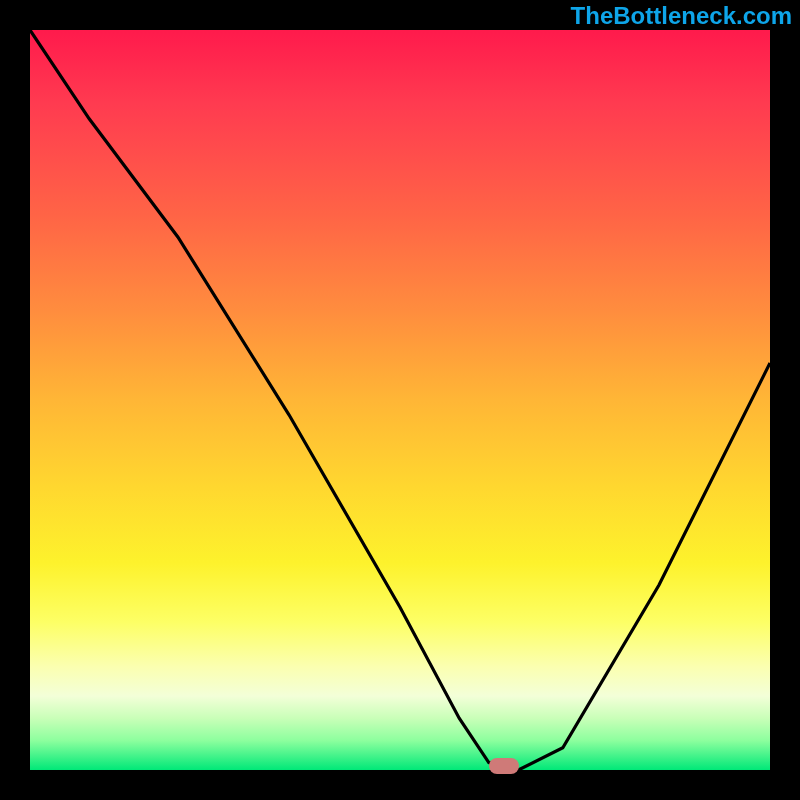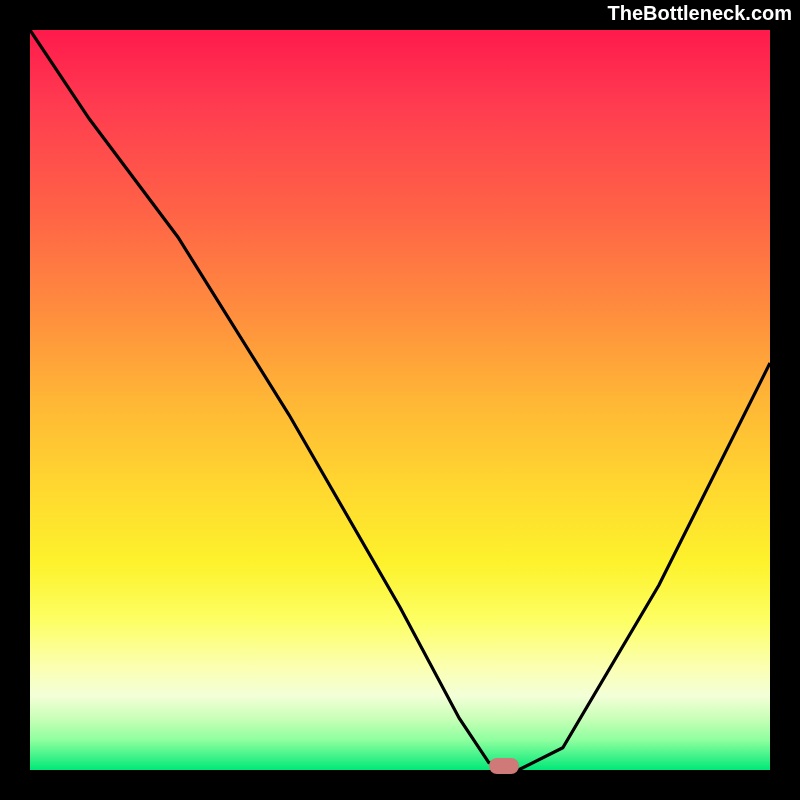--- a/index.html
+++ b/index.html
@@ -14,22 +14,22 @@
   .frame {
     position: relative;
     width: 800px;
     height: 800px;
     background: #000;
   }
   .watermark {
     position: absolute;
     top: 2px;
     right: 8px;
-    color: #ffffff;
-    font-size: 20px;
+    color: #0ea5e9;
+    font-size: 24px;
     font-weight: 600;
     user-select: none;
   }
   .plot-area {
     position: absolute;
     left: 30px;
     top: 30px;
     width: 740px;
     height: 740px;
   }

